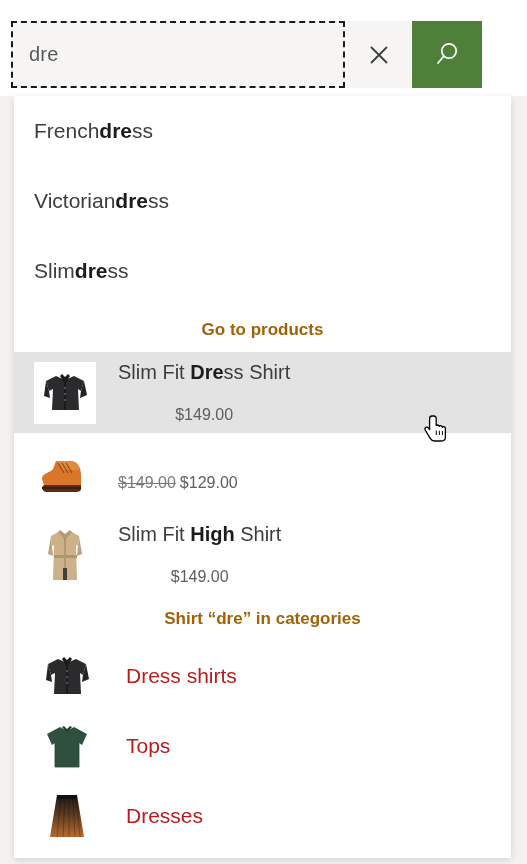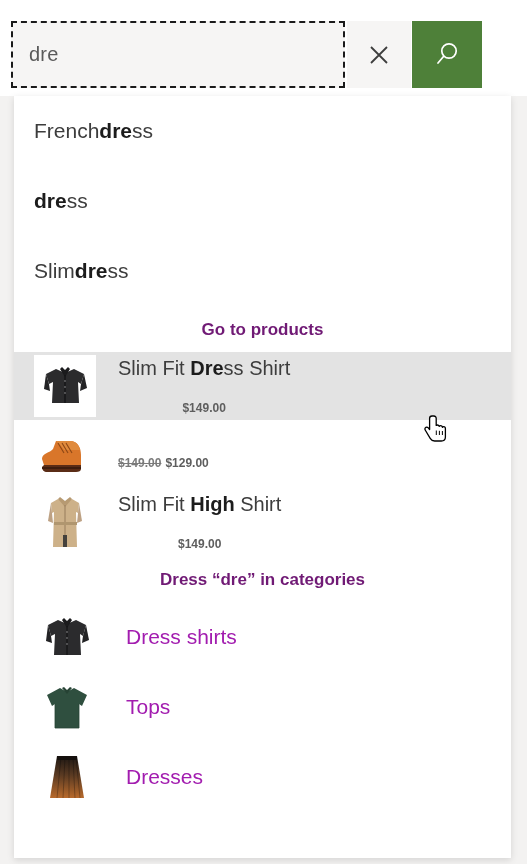--- a/index.html
+++ b/index.html
@@ -98,29 +98,29 @@
     color: #3d3d3d;
     cursor: pointer;
     font-weight: 400;
   }
   .suggestion b { font-weight: 700; color: #1c1c1c; }
 
   .section-head {
     padding: 14px 20px 12px 20px;
     font-size: 17px;
     font-weight: 700;
-    color: #701a75;
+    color: #a16207;
   }
 
   
   .product-row {
     display: flex;
     align-items: center;
     padding: 6px 20px;
-    height: 68px;
+    height: 81px;
     cursor: pointer;
   }
   .product-row.active { background: #e3e3e3; }
   .product-row.active .thumb { background: #ffffff; }
 
   .thumb {
     width: 62px;
     height: 62px;
     flex: 0 0 62px;
     margin-right: 22px;
@@ -131,25 +131,24 @@
 
   .prod-info { display: flex; flex-direction: column; justify-content: center; }
   .prod-title {
     font-size: 20px;
     color: #3d3d3d;
     line-height: 1.3;
     font-weight: 400;
   }
   .prod-title b { font-weight: 700; color: #1c1c1c; }
   .prod-price {
-    font-size: 12px;
+    font-size: 16px;
     color: #5e5e5e;
     line-height: 1.5;
     margin-top: 18px;
-    font-weight: bold;
   }
   .prod-price .old {
     text-decoration: line-through;
     color: #7a7a7a;
     margin-right: 4px;
   }
 
   
   .cat-row {
     display: flex;
@@ -162,21 +161,21 @@
     width: 58px;
     height: 58px;
     flex: 0 0 58px;
     margin-left: 4px;
     margin-right: 30px;
     overflow: hidden;
   }
   .cat-thumb svg { display: block; width: 100%; height: 100%; }
   .cat-label {
     font-size: 21px;
-    color: #a21caf;
+    color: #b91c1c;
     font-weight: 400;
   }
 
   
   .cursor {
     position: absolute;
     left: 424px; top: 414px;
     width: 26px; height: 32px;
     pointer-events: none;
   }
@@ -214,20 +213,21 @@
 
     <div class="suggestions">
 
       <div class="suggestion">
         <span>French </span>
           <b>dre</b>
           <span>ss</span>
       </div>
 
       <div class="suggestion">
+        <span>Victorian </span>
           <b>dre</b>
           <span>ss</span>
       </div>
 
       <div class="suggestion">
         <span>Slim </span>
           <b>dre</b>
           <span>ss</span>
       </div>
     </div>
@@ -286,21 +286,21 @@
           <path d="M18 22 L17 12 L14 30 L19 32 Z" fill="#bda183"></path>
           <path d="M44 22 L45 12 L48 30 L43 32 Z" fill="#bda183"></path>
         </svg>
       </div>
       <div class="prod-info">
         <div class="prod-title"><span>Slim Fit </span><b>High</b><span> Shirt</span></div>
         <div class="prod-price"><span>$149.00</span></div>
       </div>
     </div>
 
-    <div class="section-head">Dress “dre” in categories</div>
+    <div class="section-head">Shirt “dre” in categories</div>
 
     <div class="cat-row">
       <div class="cat-thumb">
         <svg viewBox="0 0 58 58">
           <rect width="58" height="58" fill="#ffffff"></rect>
           <path d="M20 12 L29 16 L38 12 L48 17 L45 28 L42 26 L43 47 L16 47 L17 26 L13 28 L10 17 Z" fill="#2b2b2d"></path>
           <path d="M24 12 L29 20 L34 12 L32 10 L29 13 L26 10 Z" fill="#1b1b1d"></path>
           <path d="M29 18 L29 47" stroke="#141416" stroke-width="1.3" fill="none"></path>
           <circle cx="29" cy="24" r="0.9" fill="#6a6a6c"></circle>
           <circle cx="29" cy="30" r="0.9" fill="#6a6a6c"></circle>

